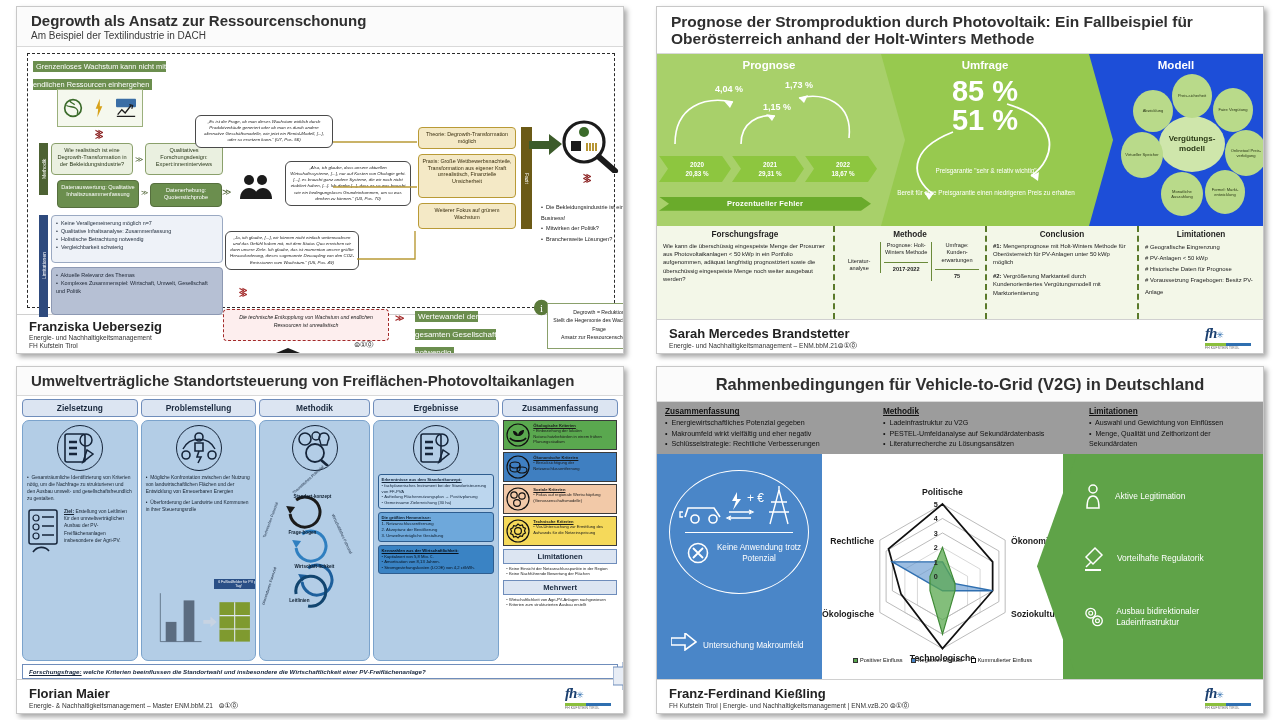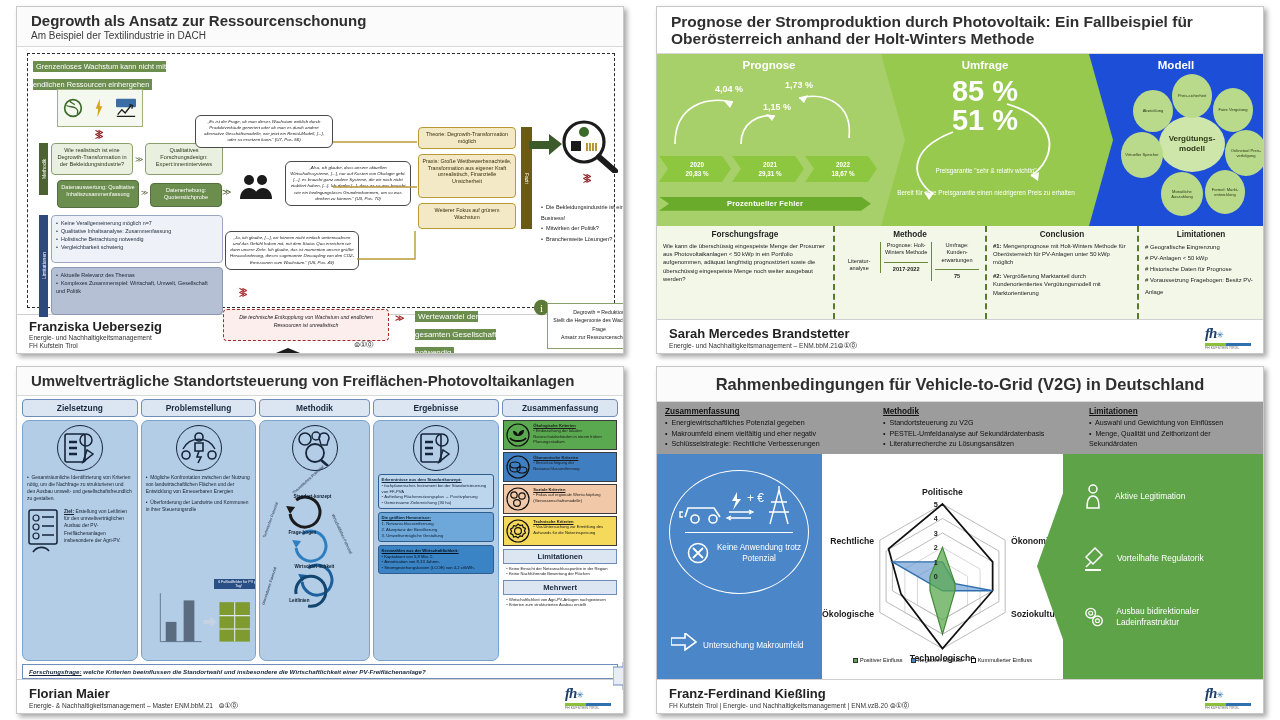--- a/index.html
+++ b/index.html
@@ -649,26 +649,26 @@
   <div class="cell">
   <div class="poster">
     <div class="p-head" style="padding:8px 14px">
       <div class="p-title" style="font-size:16.5px;text-align:center">Rahmenbedingungen für Vehicle-to-Grid (V2G) in Deutschland</div>
     </div>
 
     <div class="p4grey">
       <div style="width:208px">
         <div class="p4h">Zusammenfassung</div>
         <div class="p4li">•&nbsp; <span>Energiewirtschaftliches Potenzial gegeben</span></div>
-        <div class="p4li">•&nbsp; <span>Makroumfeld einem vielfältig und eher negativ</span></div>
+        <div class="p4li">•&nbsp; <span>Makroumfeld wirkt vielfältig und eher negativ</span></div>
         <div class="p4li">•&nbsp; <span>Schlüsselstrategie: Rechtliche Verbesserungen</span></div>
       </div>
       <div style="width:196px">
         <div class="p4h">Methodik</div>
-        <div class="p4li">•&nbsp; <span>Standortsteuerung zu V2G</span></div>
+        <div class="p4li">•&nbsp; <span>Ladeinfrastruktur zu V2G</span></div>
         <div class="p4li">•&nbsp; <span>PESTEL-Umfeldanalyse auf Sekundärdatenbasis</span></div>
         <div class="p4li">•&nbsp; <span>Literaturrecherche zu Lösungsansätzen</span></div>
       </div>
       <div style="flex:1">
         <div class="p4h">Limitationen</div>
         <div class="p4li">•&nbsp; <span>Auswahl und Gewichtung von Einflüssen</span></div>
         <div class="p4li">•&nbsp; <span>Menge, Qualität und Zeithorizont der Sekundärdaten</span></div>
       </div>
     </div>
 

